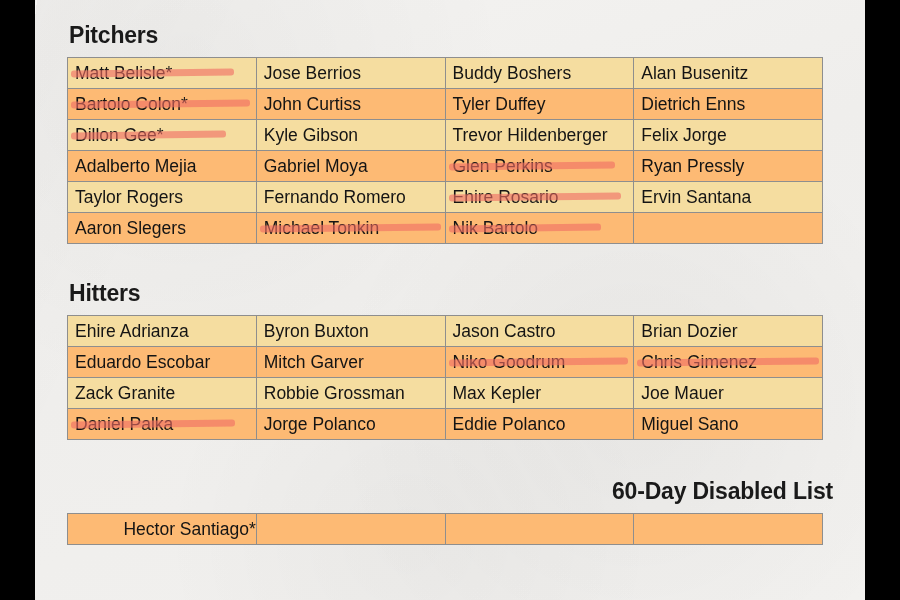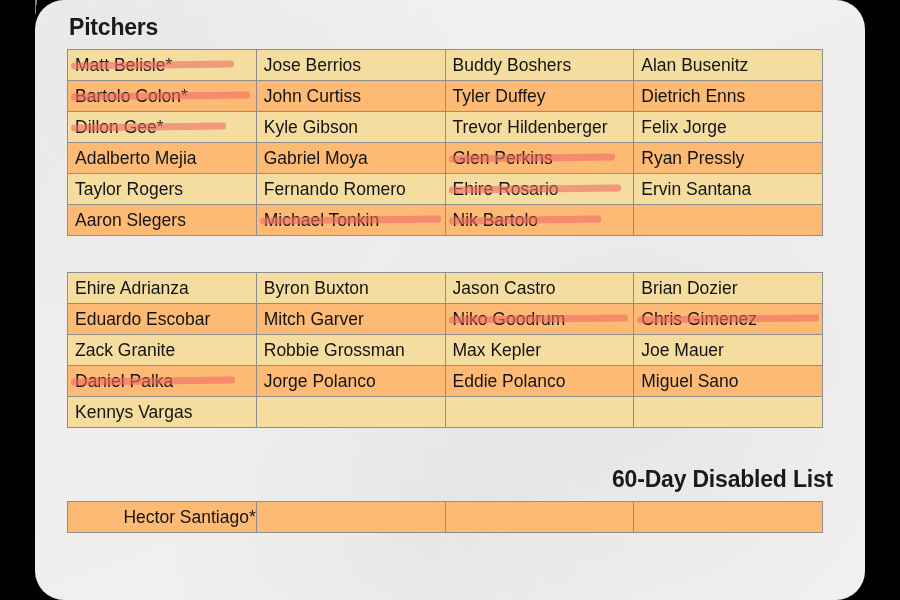--- a/index.html
+++ b/index.html
@@ -19,22 +19,21 @@
     top: 0;
     width: 830px;
     height: 600px;
     background:
       radial-gradient(circle at 18% 12%, rgba(0,0,0,0.035) 0%, rgba(0,0,0,0) 38%),
       radial-gradient(circle at 72% 68%, rgba(0,0,0,0.04) 0%, rgba(0,0,0,0) 42%),
       radial-gradient(circle at 45% 90%, rgba(0,0,0,0.03) 0%, rgba(0,0,0,0) 35%),
       linear-gradient(115deg, rgba(0,0,0,0.02) 0%, rgba(0,0,0,0) 20%),
       linear-gradient(160deg, #f4f3f1 0%, #efeeec 45%, #f2f1ef 100%);
     box-sizing: border-box;
-    padding: 8px 32px;
-    border-radius: 29px;
+    padding: 16px 32px;
   }
   
   .page::before {
     content: "";
     position: absolute;
     left: 0; top: 0; right: 0; bottom: 0;
     background:
       linear-gradient(102deg, rgba(0,0,0,0.018) 0 1px, transparent 1px 140px),
       linear-gradient(83deg, rgba(0,0,0,0.015) 0 1px, transparent 1px 190px),
       linear-gradient(96deg, rgba(255,255,255,0.5) 0 2px, transparent 2px 230px);
@@ -141,20 +140,21 @@
             <td><span class="cell">Aaron Slegers</span></td>
             <td class="strike wide"><span class="cell">Michael Tonkin</span></td>
             <td class="strike wide"><span class="cell">Nik Bartolo</span></td>
             <td><span class="cell empty"></span></td>
           </tr>
         </tbody>
       </table>
     </div>
 
     <div class="sec-hitters">
+      <h2 class="section-title">Hitters</h2>
       <table class="roster">
         <tbody>
           <tr class="shade">
             <td><span class="cell">Ehire Adrianza</span></td>
             <td><span class="cell">Byron Buxton</span></td>
             <td><span class="cell">Jason Castro</span></td>
             <td><span class="cell">Brian Dozier</span></td>
           </tr>
           <tr class="plain">
             <td><span class="cell">Eduardo Escobar</span></td>
@@ -167,26 +167,20 @@
             <td><span class="cell">Robbie Grossman</span></td>
             <td><span class="cell">Max Kepler</span></td>
             <td><span class="cell">Joe Mauer</span></td>
           </tr>
           <tr class="plain">
             <td class="strike wide"><span class="cell">Daniel Palka</span></td>
             <td><span class="cell">Jorge Polanco</span></td>
             <td><span class="cell">Eddie Polanco</span></td>
             <td><span class="cell">Miguel Sano</span></td>
           </tr>
-          <tr class="shade">
-            <td><span class="cell">Kennys Vargas</span></td>
-            <td><span class="cell empty"></span></td>
-            <td><span class="cell empty"></span></td>
-            <td><span class="cell empty"></span></td>
-          </tr>
         </tbody>
       </table>
     </div>
 
     <div class="sec-dl">
       <h2 class="section-title">60-Day Disabled List</h2>
       <table class="roster">
         <tbody>
           <tr class="plain">
             <td><span class="cell">Hector Santiago*</span></td>

